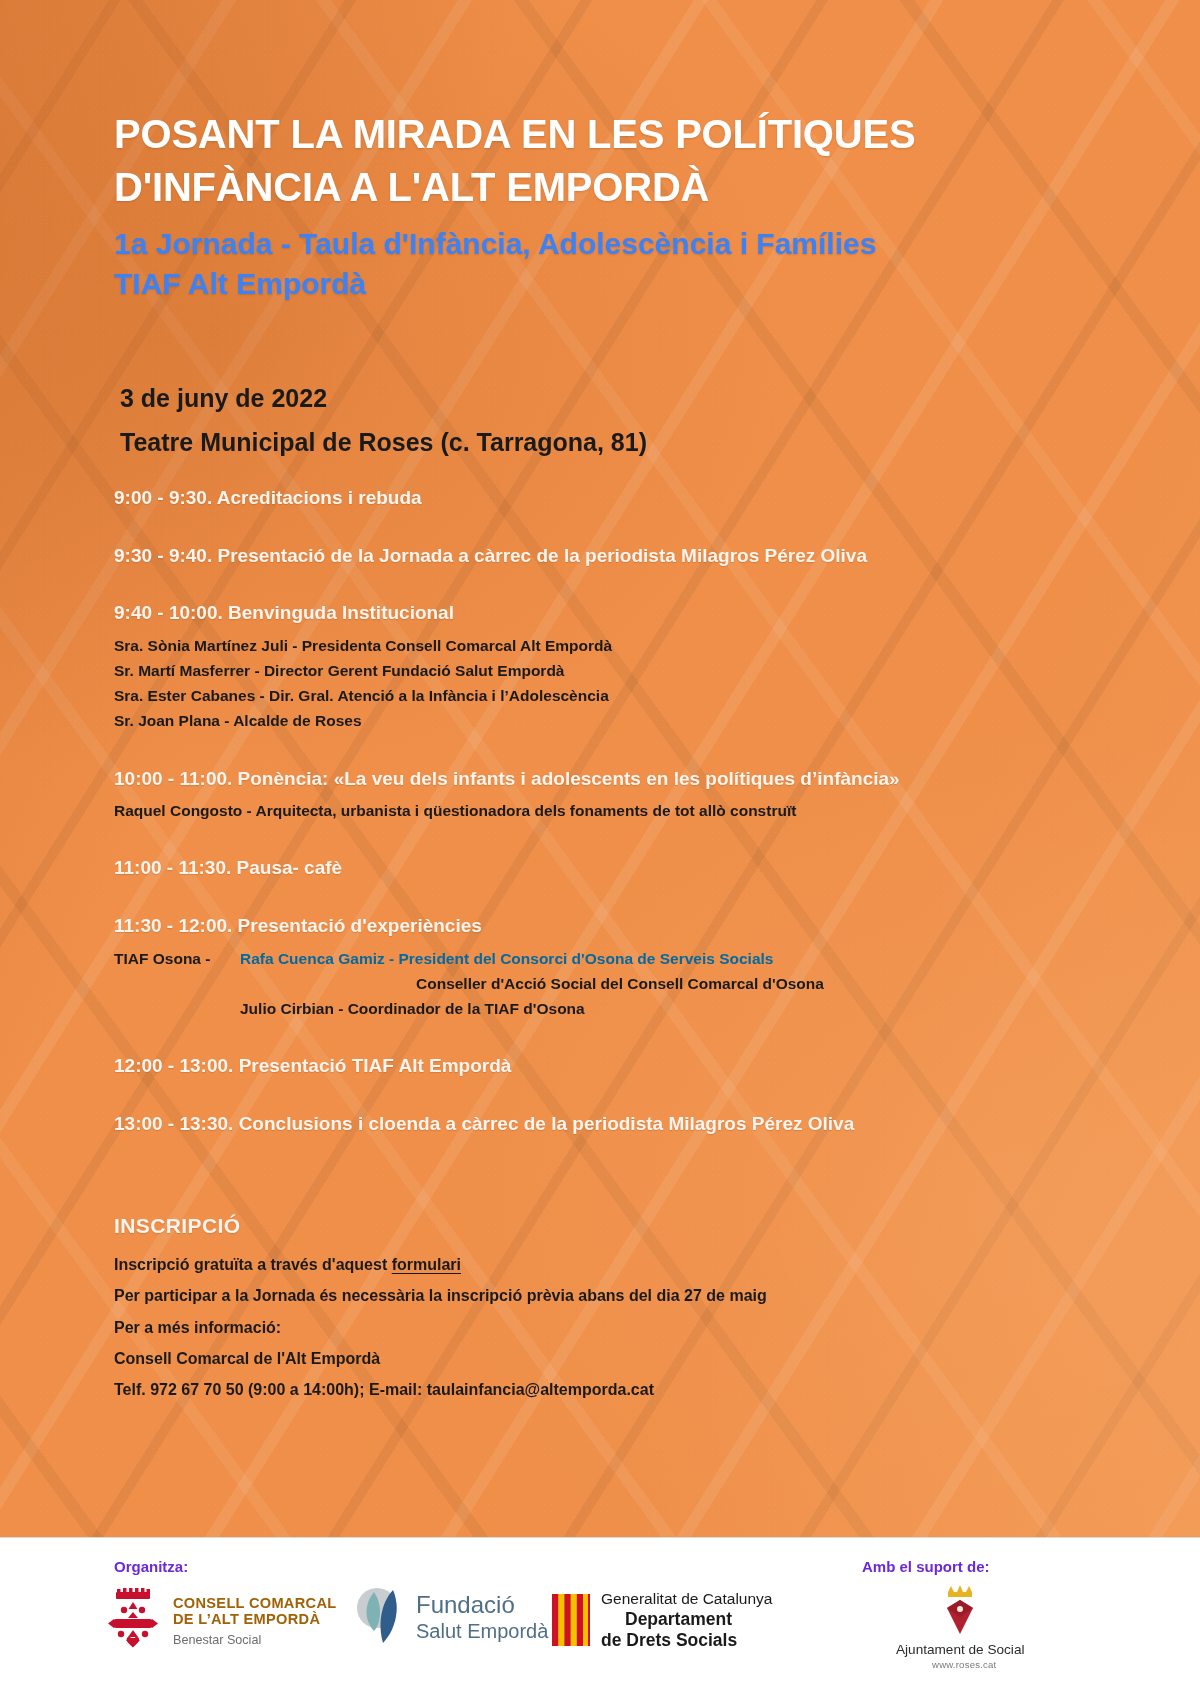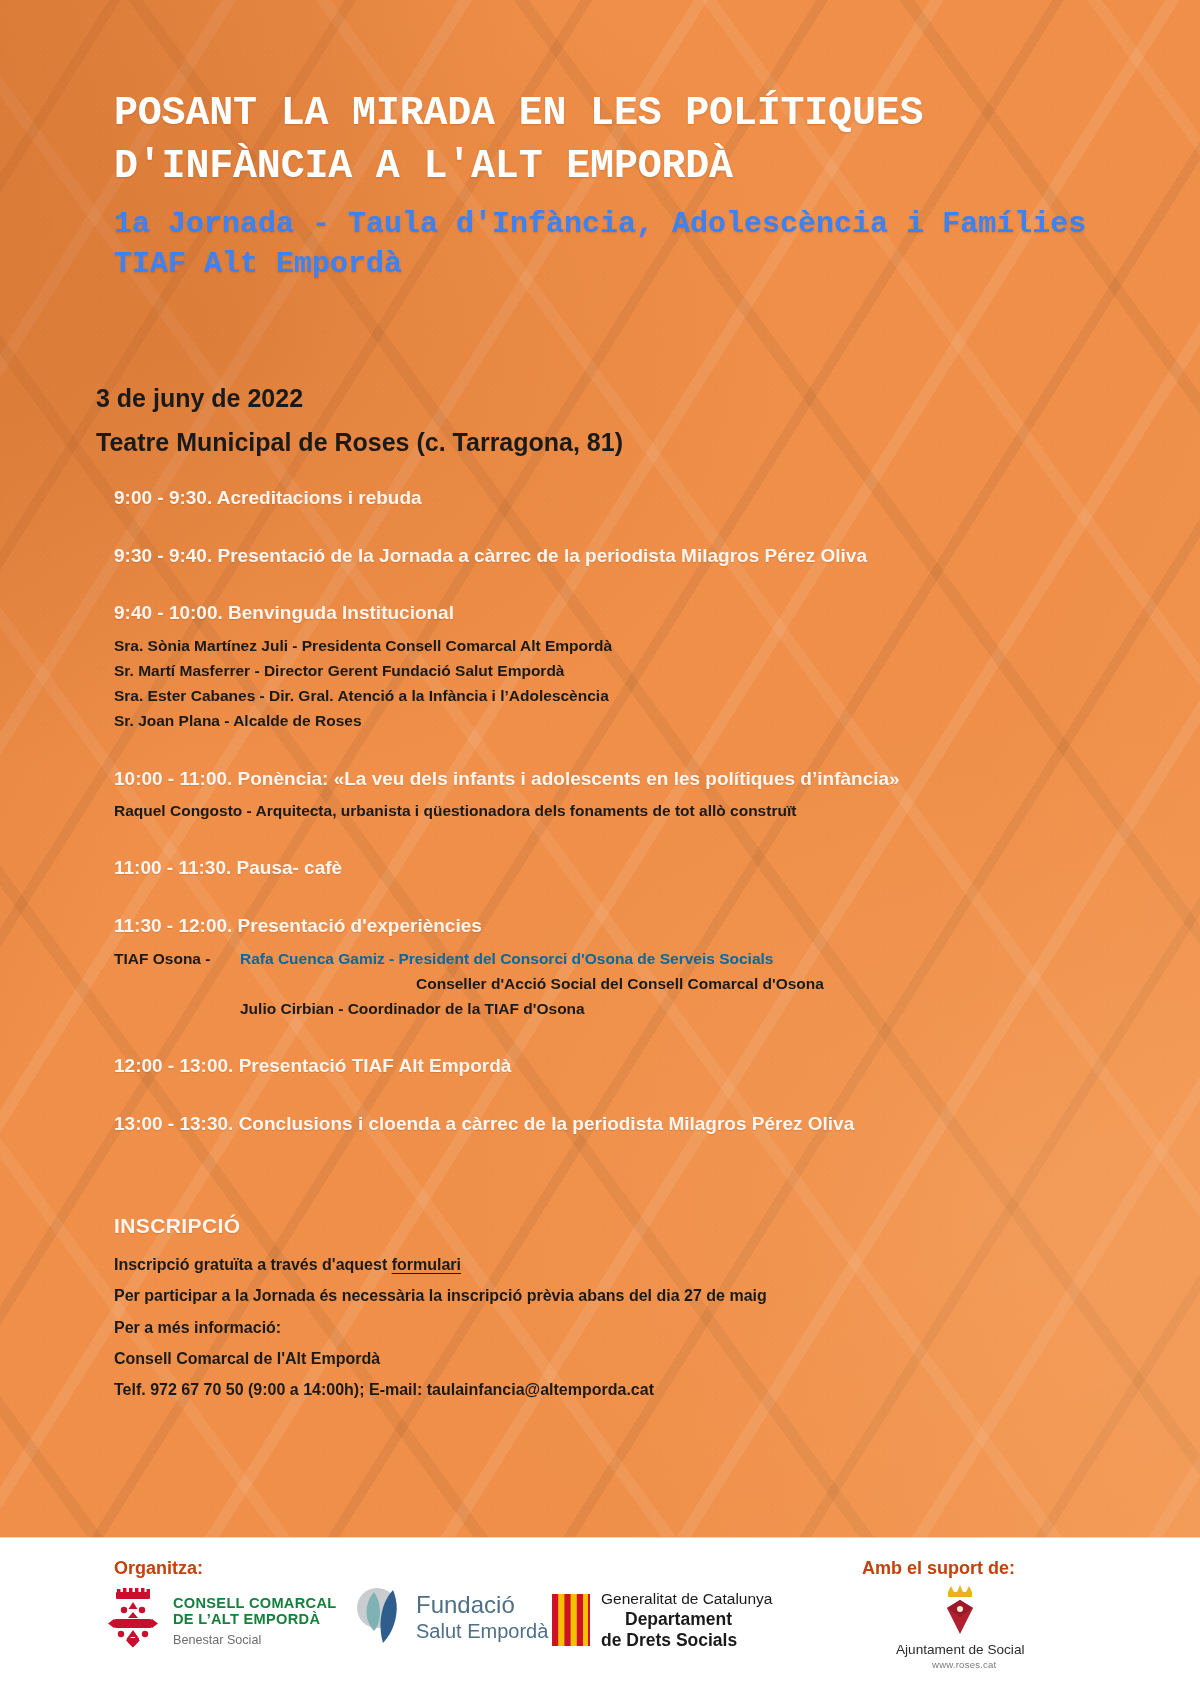--- a/index.html
+++ b/index.html
@@ -56,33 +56,33 @@
     background-image:
       radial-gradient(rgba(140,64,14,0.30) 0.6px, transparent 0.7px),
       radial-gradient(rgba(255,210,160,0.25) 0.6px, transparent 0.7px);
     background-size:4px 4px, 7px 7px;
     background-position:0 0, 2px 3px;
   }
 
   
   .content{position:absolute;left:0;top:0;width:1200px;}
 
-  .title-block{position:absolute;left:114px;top:88px;width:1000px;font-family:Liberation Mono, monospace;}
+  .title-block{position:absolute;left:114px;top:108px;width:1000px;}
   .title{
     font-size:40px;font-weight:bold;color:#ffffff;line-height:1.32;
     letter-spacing:-0.2px;text-transform:uppercase;
     text-shadow:0 1px 2px rgba(120,55,10,0.25);
     margin:0;
   }
   .subtitle{
     font-size:30px;font-weight:bold;color:#3b82f6;line-height:1.36;
     margin:10px 0 12px 0;text-shadow:0 1px 2px rgba(120,55,10,0.22);
   }
 
-  .when{position:absolute;left:96px;top:382px;width:1000px;}
+  .when{position:absolute;left:120px;top:382px;width:1000px;}
   .when-line{
     font-size:25px;font-weight:bold;color:#1a1a1a;line-height:1.28;margin:0 0 12px 0;
   }
 
   .program{position:absolute;left:114px;top:486px;width:1020px;}
   .slot{margin:0 0 33px 0;}
   .slot-head{
     font-size:19px;font-weight:bold;color:#fdf6f0;line-height:1.3;margin:0 0 7px 0;
     text-shadow:0 1px 1px rgba(130,60,15,0.22);
   }
@@ -103,34 +103,34 @@
   .insc-line{font-size:16px;font-weight:bold;color:#1a1a1a;line-height:1.95;margin:0;}
   .insc-link{color:#1a1a1a;text-decoration:underline;text-underline-offset:3px;}
 
   
   .footer{
     position:absolute;left:0;top:1537px;width:1200px;height:159px;
     background:#ffffff;
     border-top:1px solid #d8d8d8;
   }
   .footer-label{
-    position:absolute;font-size:18px;font-weight:bold;color:#c2410c;
+    position:absolute;font-size:15px;font-weight:bold;color:#6d28d9;
   }
   .lbl-organitza{left:114px;top:20px;}
   .lbl-suport{left:862px;top:20px;}
 
   .logos{position:absolute;left:0;top:46px;width:1200px;height:105px;}
 
   .logo{position:absolute;display:flex;align-items:center;}
 
   
   .logo-ccae{left:104px;top:4px;}
   .ccae-crest{width:58px;height:66px;margin-right:11px;flex:0 0 58px;}
   .ccae-text{line-height:1.14;}
-  .ccae-l1,.ccae-l2{font-size:14.6px;font-weight:bold;color:#15803d;letter-spacing:.3px;}
+  .ccae-l1,.ccae-l2{font-size:14.6px;font-weight:bold;color:#a16207;letter-spacing:.3px;}
   .ccae-l3{font-size:12.6px;color:#6d6d6d;margin-top:5px;}
 
   
   .logo-fse{left:352px;top:2px;}
   .fse-mark{width:58px;height:62px;margin-right:6px;flex:0 0 58px;}
   .fse-text{line-height:1.2;}
   .fse-l1{font-size:24px;color:#4f6f86;}
   .fse-l2{font-size:20px;color:#4f6f86;}
 
   

